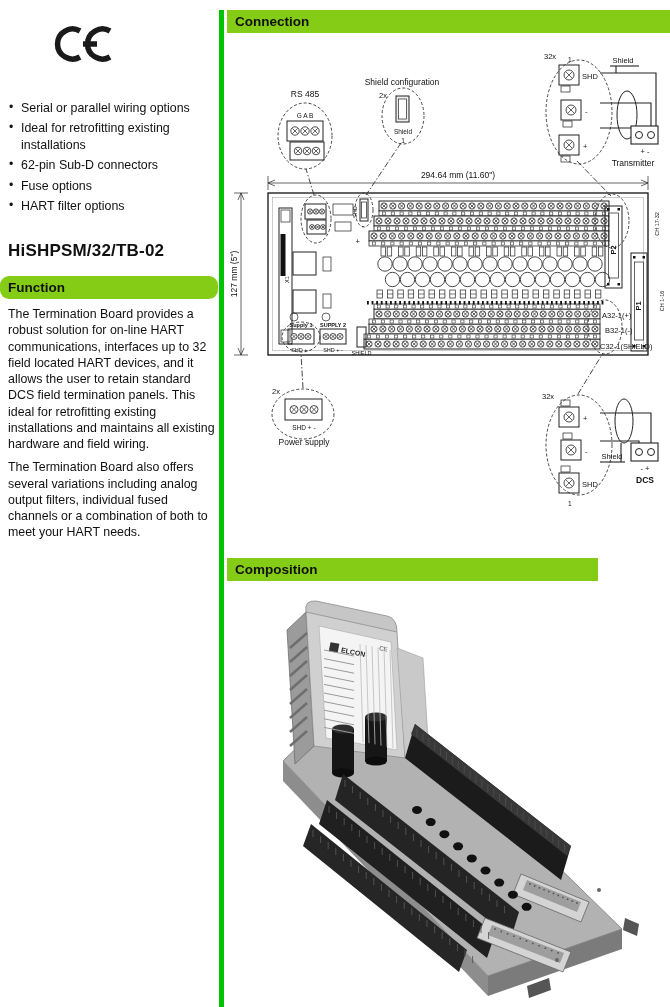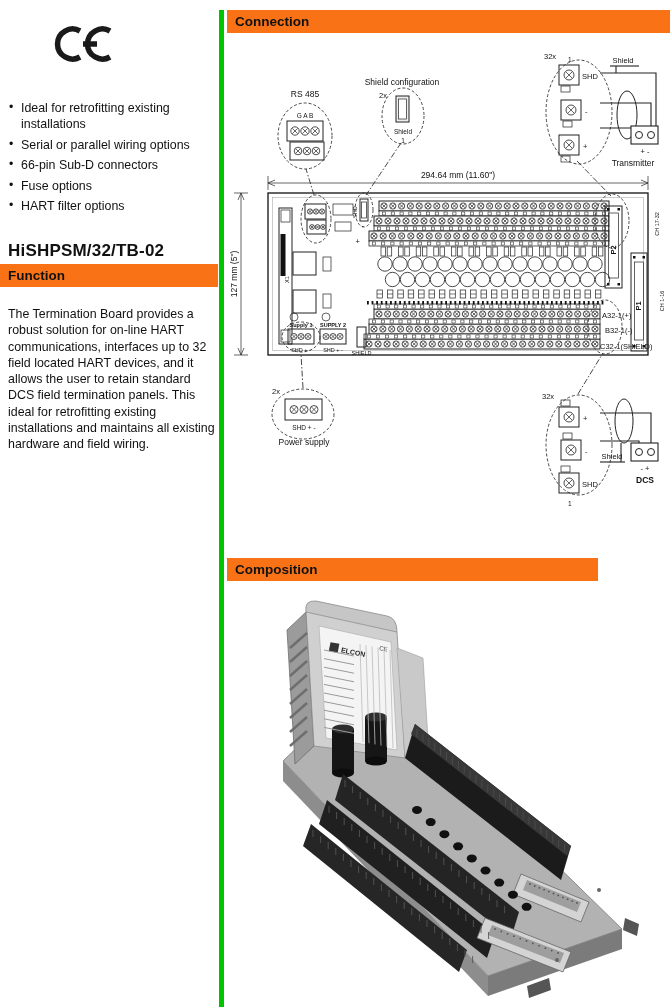--- a/index.html
+++ b/index.html
@@ -4,21 +4,21 @@
 <style>
   html,body{margin:0;padding:0;background:#fff;}
   .page{position:relative;width:670px;height:1007px;background:#fff;overflow:hidden;
         font-family:"Liberation Sans",sans-serif;color:#111;}
   .abs{position:absolute;}
   
   .features{margin:0;padding:0;list-style:none;font-size:12.4px;line-height:1.32;}
   .features li{position:relative;padding-left:13px;margin-bottom:4px;}
   .features li::before{content:"•";position:absolute;left:1px;top:-1px;}
   .model{font-size:17px;font-weight:bold;margin:0;letter-spacing:0.2px;}
-  .sec-head{background:#f97316;font-weight:bold;font-size:13.5px;padding:4px 0 4px 8px;
+  .sec-head{background:#84cc16;font-weight:bold;font-size:13.5px;padding:4px 0 4px 8px;
             box-sizing:border-box;}
   .func p{font-size:12.4px;line-height:1.31;margin:0 0 7px 0;}
   .divider{background:#00c400;}
   
   text{fill:#111;stroke:none;font-family:"Liberation Sans",sans-serif;}
   .t5{font-size:5.5px;} .t5b{font-size:5.5px;font-weight:bold;}
   .t6{font-size:6.5px;} .t7{font-size:7.5px;} .t7b{font-size:7.5px;font-weight:bold;}
   .t8{font-size:8.5px;} .t8b{font-size:8.5px;font-weight:bold;}
   .ct7b{font-size:7px;font-weight:bold;fill:#222;} .ct6{font-size:6px;fill:#444;}
   .ln{stroke:#222;fill:none;stroke-width:1;}
@@ -34,35 +34,36 @@
 
   <div class="abs" style="left:50px;top:22px;">
     <svg width="64" height="48" viewBox="0 0 64 48">
       <path d="M30,9 A15,15 0 1 0 30,35" fill="none" stroke="#1a1a1a" stroke-width="5.5"></path>
       <path d="M60,9 A15,15 0 1 0 60,35" fill="none" stroke="#1a1a1a" stroke-width="5.5"></path>
       <line x1="33" y1="22" x2="47" y2="22" stroke="#1a1a1a" stroke-width="5.5"></line>
     </svg>
   </div>
 
   <ul class="features abs" style="left:8px;top:100px;width:206px;">
+      <li>Serial or parallel wiring options</li>
       <li>Ideal for retrofitting existing installations</li>
-      <li>Serial or parallel wiring options</li>
-      <li>66-pin Sub-D connectors</li>
+      <li>62-pin Sub-D connectors</li>
       <li>Fuse options</li>
       <li>HART filter options</li>
     </ul>
 
   <h1 class="model abs" style="left:8px;top:241px;">HiSHPSM/32/TB-02</h1>
 
-  <div class="sec-head abs" style="left:0;top:264px;width:218px;">
+  <div class="sec-head abs" style="left:0;top:276px;width:218px;border-radius:9px;">
     <span>Function</span>
   </div>
 
   <div class="func abs" style="left:8px;top:306px;width:208px;">
       <p>The Termination Board provides a robust solution for on-line HART communications, interfaces up to 32 field located HART devices, and it allows the user to retain standard DCS field termination panels. This ideal for retrofitting existing installations and maintains all existing hardware and field wiring.</p>
+      <p>The Termination Board also offers several variations including analog output filters, individual fused channels or a combination of both to meet your HART needs.</p>
     </div>
 
   <div class="divider abs" style="left:219px;top:10px;width:5px;height:997px;"></div>
 
   <div class="sec-head abs" style="left:227px;top:10px;width:443px;">
     <span>Connection</span>
   </div>
 
   <svg class="abs" style="left:227px;top:38px;" width="443" height="516" viewBox="0 0 443 516">
 

